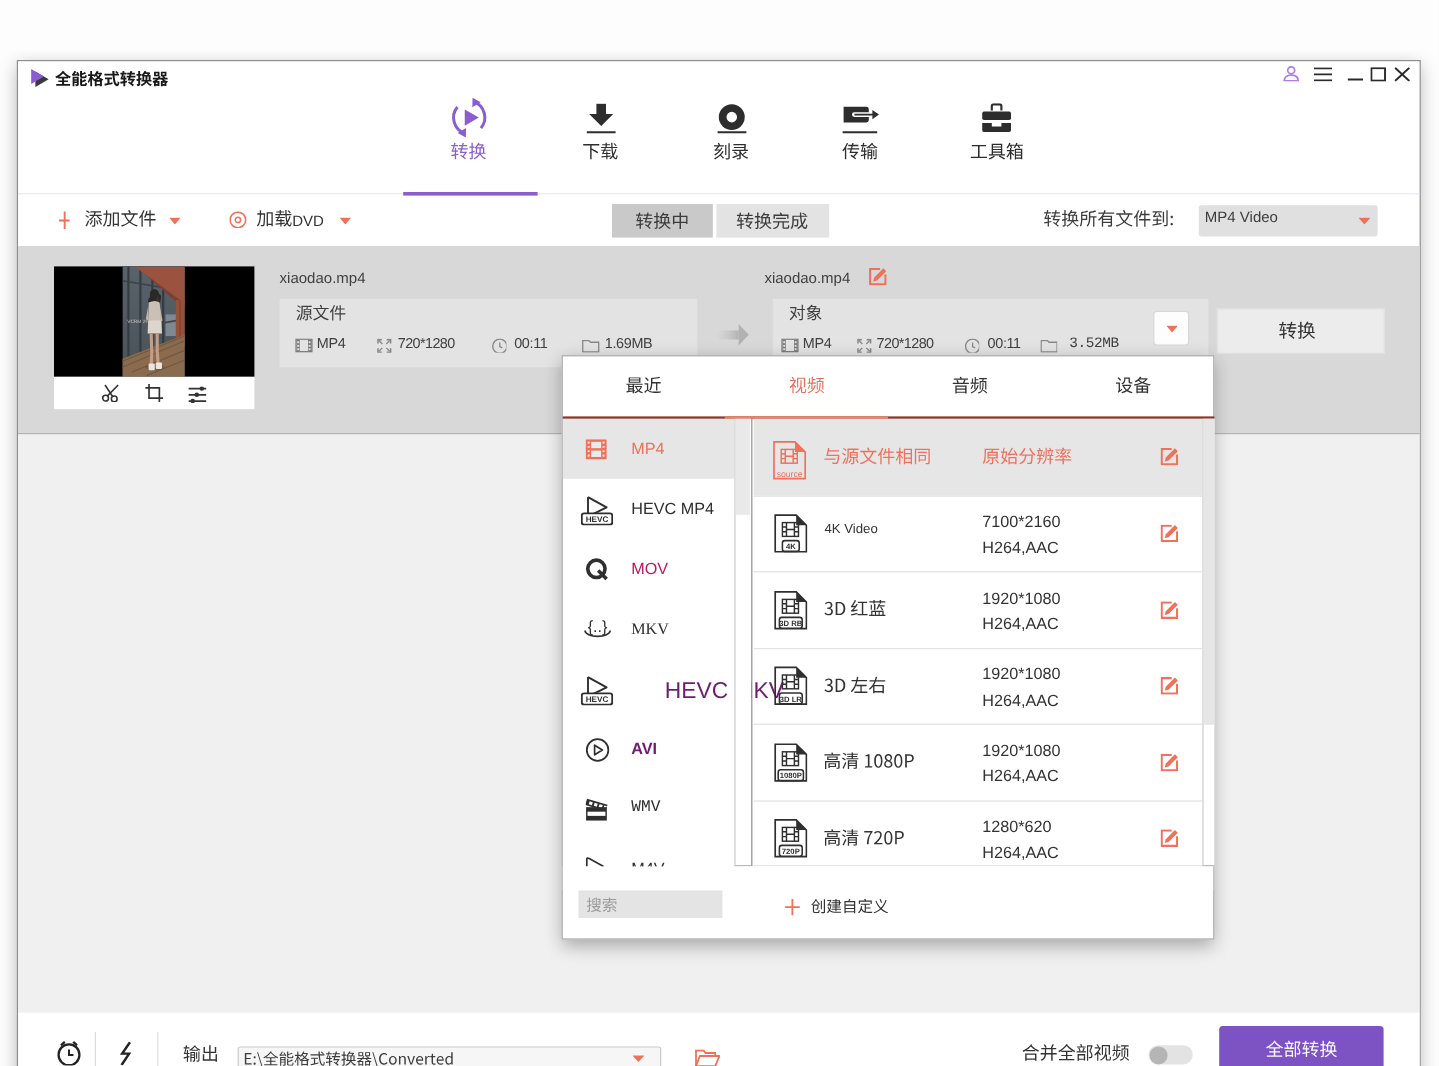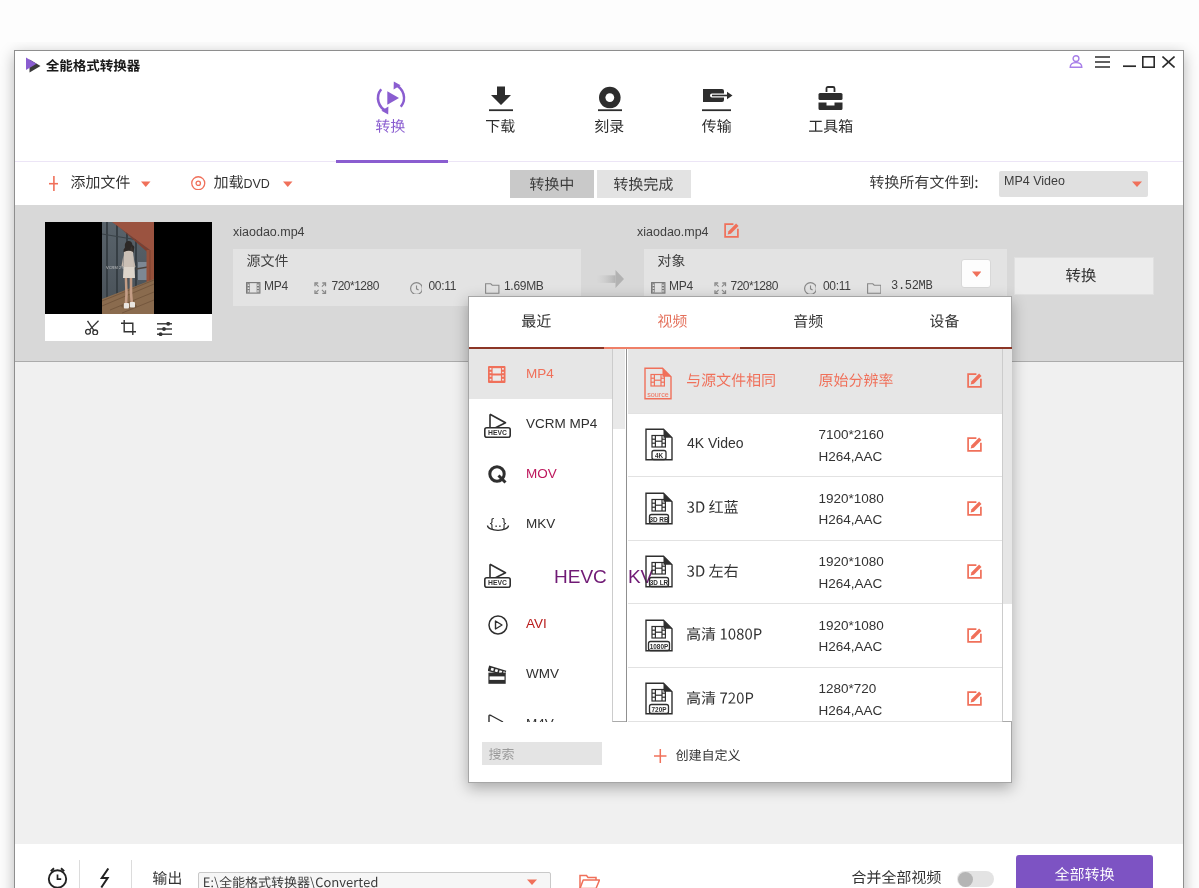--- a/index.html
+++ b/index.html
@@ -338,56 +338,56 @@
         <rect x="14.1" y="9.3" width="1.7" height="1.4"></rect>
         <rect x="14.1" y="12.8" width="1.7" height="1.7"></rect>
       </g>
     </svg>
 <div style="position:absolute;left:526px;top:324px;font-family:'Liberation Sans',sans-serif;font-weight:400;font-size:13.5px;color:#f0705a;letter-spacing:0px;white-space:nowrap;line-height:1.2;">MP4</div>
 <svg style="position:absolute;left:483.5px;top:370.5px;" width="27" height="25" viewBox="0 0 27 25">
       <path d="M6 1.2 V15 M6 1.2 L21.5 9.8 L10.5 15.2" fill="none" stroke="#2f2f2f" stroke-width="1.6" stroke-linejoin="round"></path>
       <rect x="0.8" y="14.8" width="25.4" height="9.4" rx="2" fill="#fff" stroke="#2f2f2f" stroke-width="1.6"></rect>
       <text x="13.5" y="22.4" font-family="Liberation Sans" font-size="6.8" font-weight="bold" fill="#2f2f2f" text-anchor="middle">HEVC</text>
     </svg>
-<div style="position:absolute;left:526px;top:374px;font-family:'Liberation Sans',sans-serif;font-weight:400;font-size:13.5px;color:#2f2f2f;letter-spacing:0px;white-space:nowrap;line-height:1.2;">VCRM MP4</div>
+<div style="position:absolute;left:526px;top:374px;font-family:'Liberation Sans',sans-serif;font-weight:400;font-size:13.5px;color:#2f2f2f;letter-spacing:0px;white-space:nowrap;line-height:1.2;">HEVC MP4</div>
 <svg style="position:absolute;left:488px;top:423px;" width="20" height="20" viewBox="0 0 20 20">
       <circle cx="9" cy="9" r="7.2" fill="none" stroke="#2f2f2f" stroke-width="3"></circle>
       <path d="M10.5 10.5 L17.5 17.5" stroke="#2f2f2f" stroke-width="3"></path>
     </svg>
 <div style="position:absolute;left:526px;top:424px;font-family:'Liberation Sans',sans-serif;font-weight:400;font-size:13.5px;color:#be185d;letter-spacing:0px;white-space:nowrap;line-height:1.2;">MOV</div>
 <svg style="position:absolute;left:486px;top:470px;" width="24" height="22" viewBox="0 0 24 22">
       <path d="M1.5 13.5 A10.5 4.8 0 1 0 22.5 13.5" fill="none" stroke="#2f2f2f" stroke-width="1.3"></path>
       <text x="12" y="14.5" font-family="Liberation Sans" font-size="13.5" fill="#2f2f2f" text-anchor="middle">{..}</text>
     </svg>
-<div style="position:absolute;left:526px;top:474px;font-family:Liberation Sans, sans-serif;font-weight:400;font-size:13.5px;color:#2f2f2f;letter-spacing:0px;white-space:nowrap;line-height:1.2;">MKV</div>
+<div style="position:absolute;left:526px;top:474px;font-family:Liberation Serif, serif;font-weight:400;font-size:13.5px;color:#2f2f2f;letter-spacing:0px;white-space:nowrap;line-height:1.2;">MKV</div>
 <svg style="position:absolute;left:483.5px;top:520.5px;" width="27" height="25" viewBox="0 0 27 25">
       <path d="M6 1.2 V15 M6 1.2 L21.5 9.8 L10.5 15.2" fill="none" stroke="#2f2f2f" stroke-width="1.6" stroke-linejoin="round"></path>
       <rect x="0.8" y="14.8" width="25.4" height="9.4" rx="2" fill="#fff" stroke="#2f2f2f" stroke-width="1.6"></rect>
       <text x="13.5" y="22.4" font-family="Liberation Sans" font-size="6.8" font-weight="bold" fill="#2f2f2f" text-anchor="middle">HEVC</text>
     </svg>
 <div style="position:absolute;left:554px;top:524px;font-family:'Liberation Sans',sans-serif;font-weight:400;font-size:19px;color:#701a75;letter-spacing:0px;white-space:nowrap;line-height:1.2;">HEVC MKV</div>
 <svg style="position:absolute;left:488px;top:573px;" width="20" height="20" viewBox="0 0 20 20">
       <circle cx="10" cy="10" r="9" fill="none" stroke="#2f2f2f" stroke-width="1.5"></circle>
       <path d="M7.5 6 L14 10 L7.5 14 Z" fill="none" stroke="#2f2f2f" stroke-width="1.4" stroke-linejoin="round"></path>
     </svg>
-<div style="position:absolute;left:526px;top:574px;font-family:'Liberation Sans',sans-serif;font-weight:400;font-size:13.5px;color:#b91c1c;letter-spacing:0px;white-space:nowrap;line-height:1.2;">AVI</div>
+<div style="position:absolute;left:526px;top:574px;font-family:'Liberation Sans',sans-serif;font-weight:700;font-size:13.5px;color:#701a75;letter-spacing:0px;white-space:nowrap;line-height:1.2;">AVI</div>
 <svg style="position:absolute;left:488px;top:621px;" width="20" height="22" viewBox="0 0 20 22">
       <g transform="translate(1.2,2.6) rotate(16.5)">
         <rect x="0" y="0" width="17.8" height="5.4" fill="#2f2f2f"></rect>
         <g fill="#fff">
           <rect x="2.7" y="1.4" width="2.7" height="2.7"></rect>
           <rect x="7" y="1.4" width="2.7" height="2.7"></rect>
           <rect x="11.3" y="1.4" width="2.7" height="2.7"></rect>
           <rect x="15.4" y="1.4" width="2.2" height="2.7"></rect>
         </g>
       </g>
       <rect x="0.4" y="9.6" width="17.3" height="11.2" fill="#2f2f2f"></rect>
       <rect x="1.6" y="13.4" width="14.9" height="3.5" fill="#fff"></rect>
     </svg>
-<div style="position:absolute;left:526px;top:624px;font-family:Liberation Sans, sans-serif;font-weight:400;font-size:13.5px;color:#2f2f2f;letter-spacing:0px;white-space:nowrap;line-height:1.2;">WMV</div>
+<div style="position:absolute;left:526px;top:624px;font-family:Liberation Mono, monospace;font-weight:400;font-size:13.5px;color:#2f2f2f;letter-spacing:0px;white-space:nowrap;line-height:1.2;">WMV</div>
 <svg style="position:absolute;left:488px;top:672px;" width="16" height="9" viewBox="0 0 16 9">
       <path d="M1 8 V2 Q1 0.5 3 1.5 L15 8" fill="none" stroke="#2f2f2f" stroke-width="1.4"></path>
     </svg>
 <div style="position:absolute;left:526px;top:674px;font-family:'Liberation Sans',sans-serif;font-weight:400;font-size:13.5px;color:#2f2f2f;letter-spacing:0px;white-space:nowrap;line-height:1.2;">M4V</div>
 <div style="position:absolute;left:612px;top:307px;width:14px;height:373px;background:#fff;border-left:1px solid #ccc;border-bottom:1px solid #aaa;"></div>
 <div style="position:absolute;left:613px;top:307px;width:12px;height:80px;background:#e9e9e9;"></div>
 <div style="position:absolute;left:626px;top:307px;width:1.2px;height:373px;background:#909090;"></div>
 <div style="position:absolute;left:627.5px;top:307px;width:374.5px;height:64px;background:#e6e6e6;"></div>
 <div style="position:absolute;left:627.5px;top:370.5px;width:374.5px;height:1px;background:#e2e2e2;"></div>
 <svg style="position:absolute;left:644px;top:325px;" width="28" height="33" viewBox="0 0 28 33">
@@ -425,21 +425,21 @@
         <line x1="17" y1="7.5" x2="17" y2="19"></line>
         <line x1="10.4" y1="13.2" x2="17" y2="13.2"></line>
         <line x1="7" y1="11.2" x2="10.4" y2="11.2"></line>
         <line x1="7" y1="15.2" x2="10.4" y2="15.2"></line>
         <line x1="17" y1="11.2" x2="20.4" y2="11.2"></line>
         <line x1="17" y1="15.2" x2="20.4" y2="15.2"></line>
       </g>
       <rect x="7" y="22.5" width="14" height="9" rx="2" fill="#fff" stroke="#2f2f2f" stroke-width="1.3"></rect>
       <text x="14" y="29.6" font-family="Liberation Sans" font-size="6.4" font-weight="bold" fill="#2f2f2f" text-anchor="middle">4K</text>
     </svg>
-<div style="position:absolute;left:687px;top:392.7px;font-family:'Liberation Sans',sans-serif;font-weight:400;font-size:14px;color:#333;letter-spacing:0px;white-space:nowrap;line-height:1.2;">4K Video</div>
+<div style="position:absolute;left:687px;top:392.7px;font-family:'Liberation Sans',sans-serif;font-weight:400;font-size:11px;color:#333;letter-spacing:0px;white-space:nowrap;line-height:1.2;">4K Video</div>
 <div style="position:absolute;left:818.5px;top:385.2px;font-family:'Liberation Sans',sans-serif;font-weight:400;font-size:13.5px;color:#333;letter-spacing:0px;white-space:nowrap;line-height:1.2;">7100*2160</div>
 <div style="position:absolute;left:818.5px;top:406.7px;font-family:'Liberation Sans',sans-serif;font-weight:400;font-size:13.5px;color:#333;letter-spacing:0px;white-space:nowrap;line-height:1.2;">H264,AAC</div>
 <svg style="position:absolute;left:967px;top:395px;" width="15" height="15" viewBox="0 0 15 15">
       <path d="M9.4 1.1 H1.1 V13.9 H13.9 V5.8" fill="none" stroke="#f0705a" stroke-width="1.7"></path>
       <path d="M3.6 11.5 L4.5 8.3 L12.1 0.6 L14.5 3 L6.8 10.7 Z" fill="#f0705a"></path>
     </svg>
 <div style="position:absolute;left:627.5px;top:497.5px;width:374.5px;height:1px;background:#e2e2e2;"></div>
 <svg style="position:absolute;left:644.5px;top:449.5px;" width="28" height="33" viewBox="0 0 28 33">
       <path d="M1 1.2H18.5L27 9.7V31.8H1Z" fill="none" stroke="#2f2f2f" stroke-width="1.4"></path>
       <path d="M18.5 1.2V9.7H27Z" fill="#2f2f2f"></path>
@@ -530,21 +530,21 @@
         <line x1="7" y1="15.2" x2="10.4" y2="15.2"></line>
         <line x1="17" y1="11.2" x2="20.4" y2="11.2"></line>
         <line x1="17" y1="15.2" x2="20.4" y2="15.2"></line>
       </g>
       <rect x="4.5" y="22.5" width="19" height="9" rx="2" fill="#fff" stroke="#2f2f2f" stroke-width="1.3"></rect>
       <text x="14" y="29.6" font-family="Liberation Sans" font-size="6.4" font-weight="bold" fill="#2f2f2f" text-anchor="middle">720P</text>
     </svg>
 <svg class="" style="position:absolute;left:686.5px;top:648.5px;overflow:visible" width="66.2" height="13.8" viewBox="0.9 -12.6 66.2 13.8">
       <path d="M4.3 -8.4H10.8V-7H4.3ZM3.2 -9.2V-6.2H12V-9.2ZM6.6 -12.4 7 -11H0.9V-10H14.1V-11H8.3C8.1 -11.5 7.9 -12.2 7.7 -12.6ZM1.4 -5.4V1.2H2.5V-4.4H12.4V0C12.4 0.2 12.4 0.2 12.2 0.2C12 0.2 11.3 0.3 10.7 0.2C10.8 0.5 11 0.8 11 1.1C12 1.1 12.6 1.1 13 0.9C13.4 0.8 13.6 0.6 13.6 0V-5.4ZM4.2 -3.5V0.3H5.3V-0.4H10.6V-3.5ZM5.3 -2.7H9.6V-1.3H5.3ZM16.2 -11.6C17.1 -11.1 18.1 -10.4 18.6 -9.9L19.3 -10.8C18.8 -11.3 17.7 -11.9 16.9 -12.3ZM15.5 -7.6C16.4 -7.1 17.5 -6.4 18 -5.9L18.7 -6.8C18.1 -7.3 17 -8 16.2 -8.4ZM16 0.3 17 1C17.7 -0.4 18.6 -2.3 19.2 -3.9L18.3 -4.6C17.6 -2.9 16.7 -0.9 16 0.3ZM21.5 -3.2H26.9V-2H21.5ZM21.5 -4V-5.1H26.9V-4ZM23.6 -12.6V-11.4H19.8V-10.6H23.6V-9.6H20.1V-8.8H23.6V-7.7H19.2V-6.9H29.2V-7.7H24.7V-8.8H28.3V-9.6H24.7V-10.6H28.7V-11.4H24.7V-12.6ZM20.4 -6V1.2H21.5V-1.2H26.9V-0.1C26.9 0.1 26.8 0.2 26.6 0.2C26.4 0.2 25.7 0.2 24.9 0.2C25.1 0.4 25.2 0.9 25.3 1.1C26.3 1.1 27 1.1 27.4 1C27.8 0.8 28 0.5 28 -0.1V-6ZM36.3 0H37.8C37.9 -4.3 38.4 -6.9 41 -10.2V-11H34.1V-9.8H39.4C37.3 -6.8 36.5 -4.2 36.3 0ZM42.3 0H49.3V-1.2H46.2C45.7 -1.2 45 -1.1 44.4 -1.1C47 -3.5 48.7 -5.8 48.7 -8C48.7 -9.9 47.5 -11.2 45.5 -11.2C44.1 -11.2 43.2 -10.6 42.3 -9.6L43.1 -8.8C43.7 -9.5 44.5 -10.1 45.4 -10.1C46.7 -10.1 47.4 -9.2 47.4 -7.9C47.4 -6 45.8 -3.8 42.3 -0.8ZM54.2 0.2C56.3 0.2 57.6 -1.7 57.6 -5.5C57.6 -9.3 56.3 -11.2 54.2 -11.2C52.1 -11.2 50.8 -9.3 50.8 -5.5C50.8 -1.7 52.1 0.2 54.2 0.2ZM54.2 -0.9C52.9 -0.9 52.1 -2.3 52.1 -5.5C52.1 -8.7 52.9 -10.1 54.2 -10.1C55.4 -10.1 56.3 -8.7 56.3 -5.5C56.3 -2.3 55.4 -0.9 54.2 -0.9ZM59.9 0H61.2V-4.4H63C65.5 -4.4 67.1 -5.4 67.1 -7.8C67.1 -10.2 65.4 -11 63 -11H59.9ZM61.2 -5.5V-9.9H62.8C64.7 -9.9 65.7 -9.4 65.7 -7.8C65.7 -6.2 64.8 -5.5 62.9 -5.5Z" fill="#333"></path>
     </svg>
-<div style="position:absolute;left:818.5px;top:639.2px;font-family:'Liberation Sans',sans-serif;font-weight:400;font-size:13.5px;color:#333;letter-spacing:0px;white-space:nowrap;line-height:1.2;">1280*720</div>
+<div style="position:absolute;left:818.5px;top:639.2px;font-family:'Liberation Sans',sans-serif;font-weight:400;font-size:13.5px;color:#333;letter-spacing:0px;white-space:nowrap;line-height:1.2;">1280*620</div>
 <div style="position:absolute;left:818.5px;top:660.7px;font-family:'Liberation Sans',sans-serif;font-weight:400;font-size:13.5px;color:#333;letter-spacing:0px;white-space:nowrap;line-height:1.2;">H264,AAC</div>
 <svg style="position:absolute;left:967px;top:649px;" width="15" height="15" viewBox="0 0 15 15">
       <path d="M9.4 1.1 H1.1 V13.9 H13.9 V5.8" fill="none" stroke="#f0705a" stroke-width="1.7"></path>
       <path d="M3.6 11.5 L4.5 8.3 L12.1 0.6 L14.5 3 L6.8 10.7 Z" fill="#f0705a"></path>
     </svg>
 <div style="position:absolute;left:1002px;top:307px;width:9.5px;height:373px;background:#fff;border-left:1px solid #ccc;border-bottom:1px solid #aaa;"></div>
 <div style="position:absolute;left:1003px;top:307px;width:8.5px;height:255px;background:#e6e6e6;"></div>
 <div style="position:absolute;left:469px;top:680px;width:542px;height:19.5px;background:#fff;"></div>
 <div style="position:absolute;left:482px;top:700px;width:120px;height:23px;background:#e4e4e4;"></div>
 <svg class="" style="position:absolute;left:489.0px;top:705.5px;overflow:visible" width="24.7" height="12.0" viewBox="0.5 -10.9 24.7 12">

